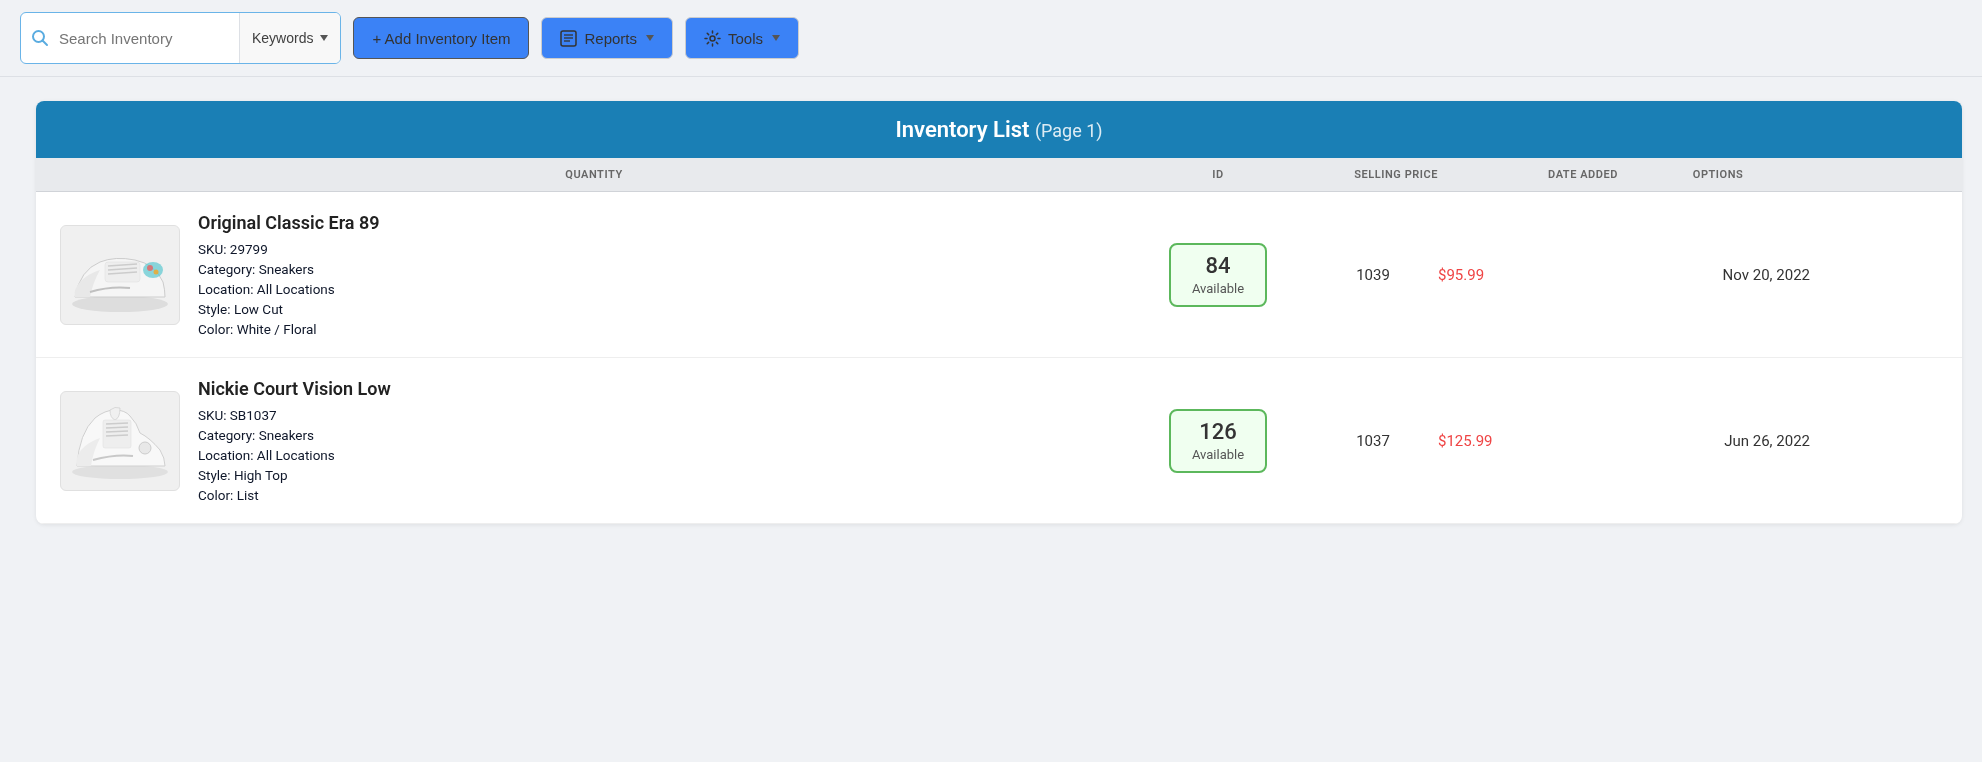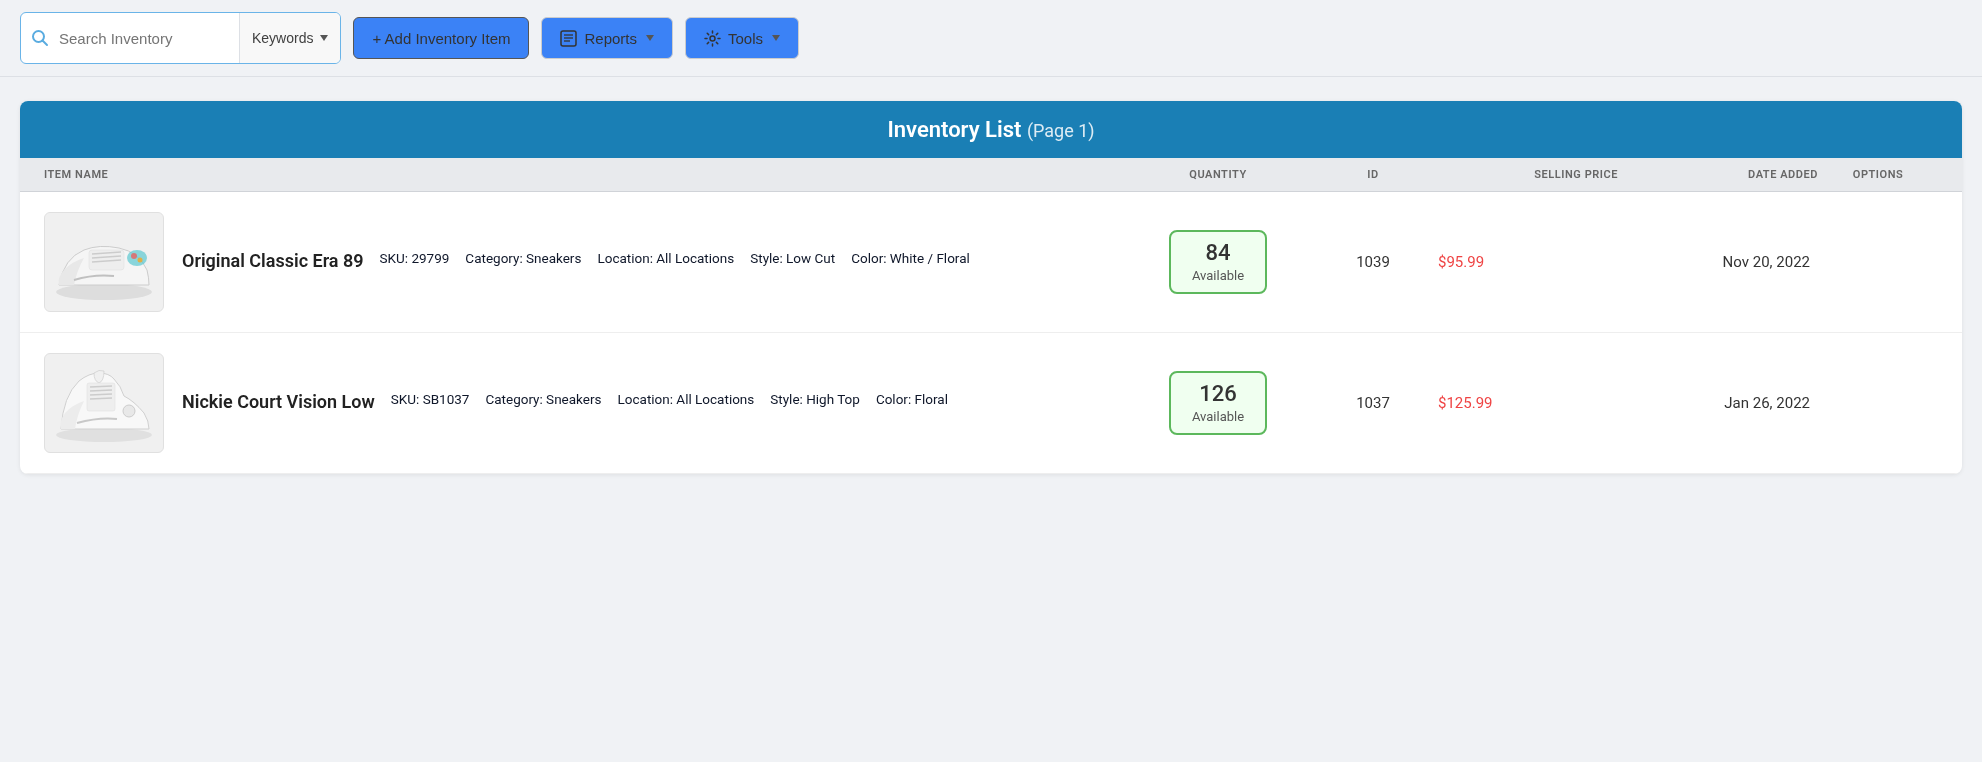--- a/index.html
+++ b/index.html
@@ -75,20 +75,21 @@
     }
 
     .toolbar-btn.add-btn {
       border-color: #555;
       font-weight: 500;
     }
 
     
     .main-content {
       padding: 24px 20px;
+      margin-left: 16px;
     }
 
     
     .inventory-card {
       background: #fff;
       border-radius: 8px;
       overflow: hidden;
       box-shadow: 0 1px 4px rgba(0,0,0,0.08);
     }
 
@@ -151,22 +152,22 @@
       border: 1px solid #e0e0e0;
       display: flex;
       align-items: center;
       justify-content: center;
       overflow: hidden;
       flex-shrink: 0;
     }
 
     .item-details {
       display: flex;
-      flex-direction: row;
-      gap: 16px;
+      flex-direction: column;
+      gap: 4px;
     }
 
     .item-name {
       font-size: 18px;
       font-weight: 600;
       color: #222;
       margin-bottom: 4px;
     }
 
     .item-meta {
@@ -282,21 +283,20 @@
   <div class="inventory-card">
 
     <div class="inventory-header">
       <span class="inventory-title">
         <span>Inventory List</span>
         <span class="page-info"> <span>(Page 1)</span></span>
       </span>
     </div>
 
     <div class="col-headers">
-      <div class="col-header">ITEM NAME</div>
       <div class="col-header center">QUANTITY</div>
       <div class="col-header center">ID</div>
       <div class="col-header right">SELLING PRICE</div>
       <div class="col-header right">DATE ADDED</div>
       <div class="col-header center">OPTIONS</div>
     </div>
 
     <div class="inventory-row">
       <div class="item-info">
         <div class="item-image">
@@ -369,31 +369,31 @@
 
             <path d="M28 62 Q50 56 68 58" stroke="#c8c8c8" stroke-width="2" fill="none"></path>
           </svg>
         </div>
         <div class="item-details">
           <div class="item-name">Nickie Court Vision Low</div>
           <div class="item-meta">SKU: SB1037</div>
           <div class="item-meta">Category: Sneakers</div>
           <div class="item-meta">Location: All Locations</div>
           <div class="item-meta">Style: High Top</div>
-          <div class="item-meta">Color: Floral</div>
+          <div class="item-meta">Color: List</div>
         </div>
       </div>
 
       <div class="quantity-cell">
         <div class="quantity-badge">
           <span class="qty-number">126</span>
           <span class="qty-label">Available</span>
         </div>
       </div>
 
       <div class="id-cell">1037</div>
       <div class="price-cell">$125.99</div>
-      <div class="date-cell">Jan 26, 2022</div>
+      <div class="date-cell">Jun 26, 2022</div>
       <div class="options-cell"></div>
     </div>
 
   </div>
 </div>
 
 </body></html>

